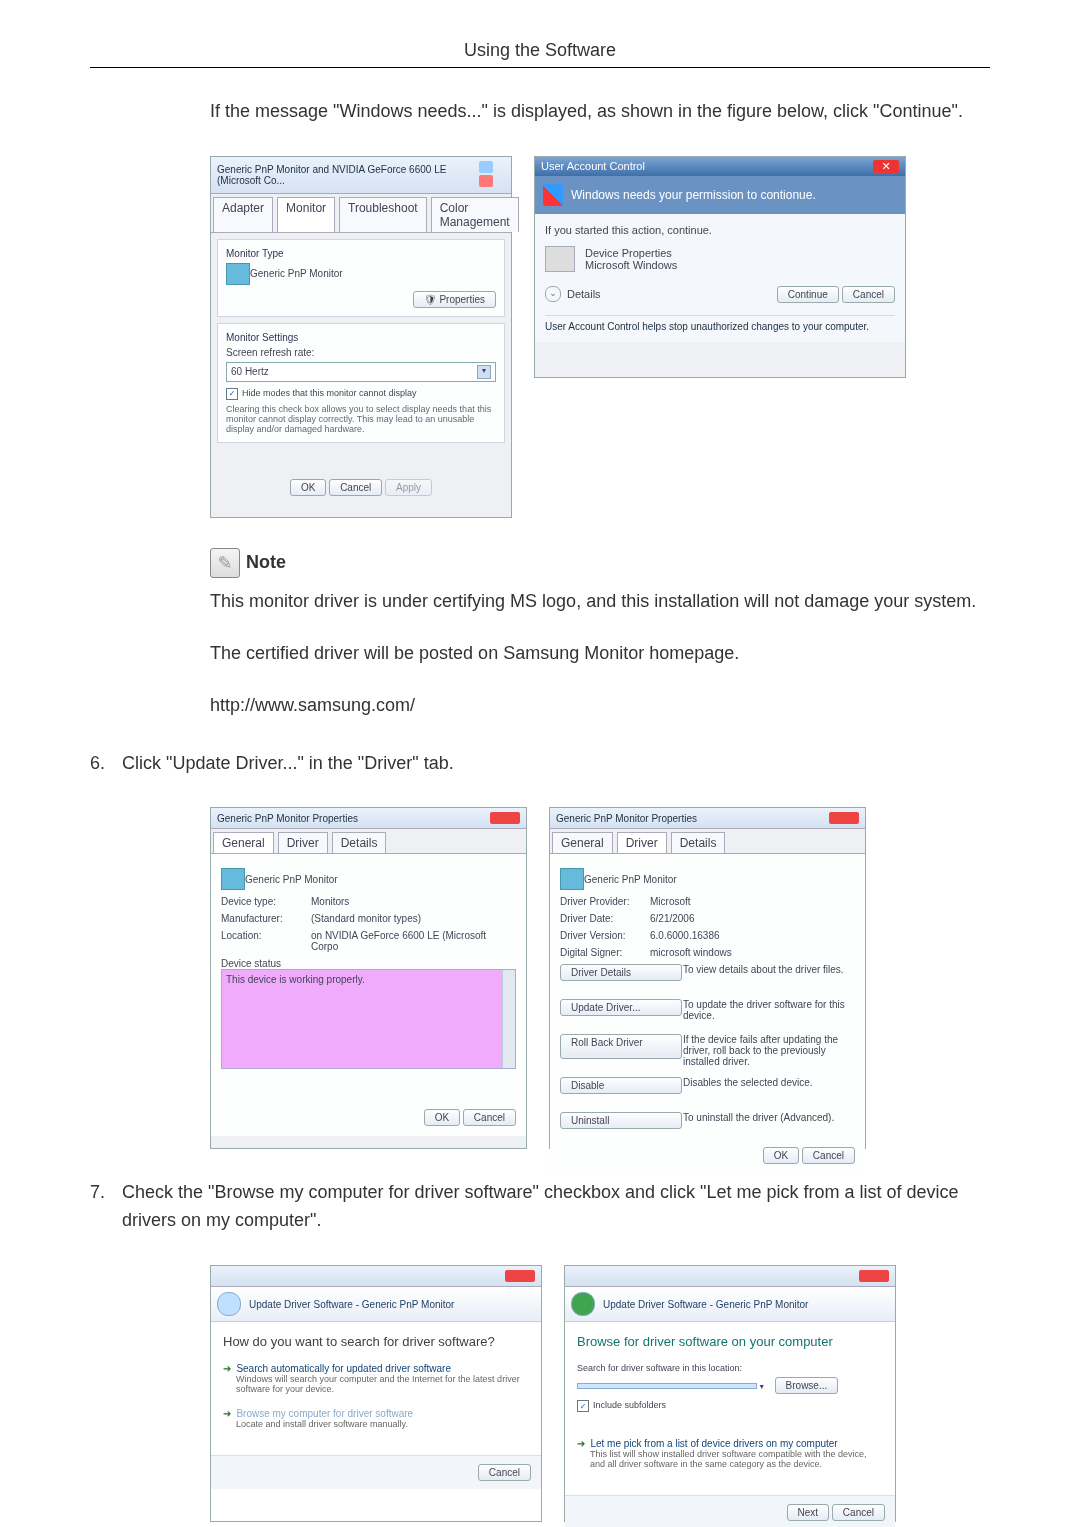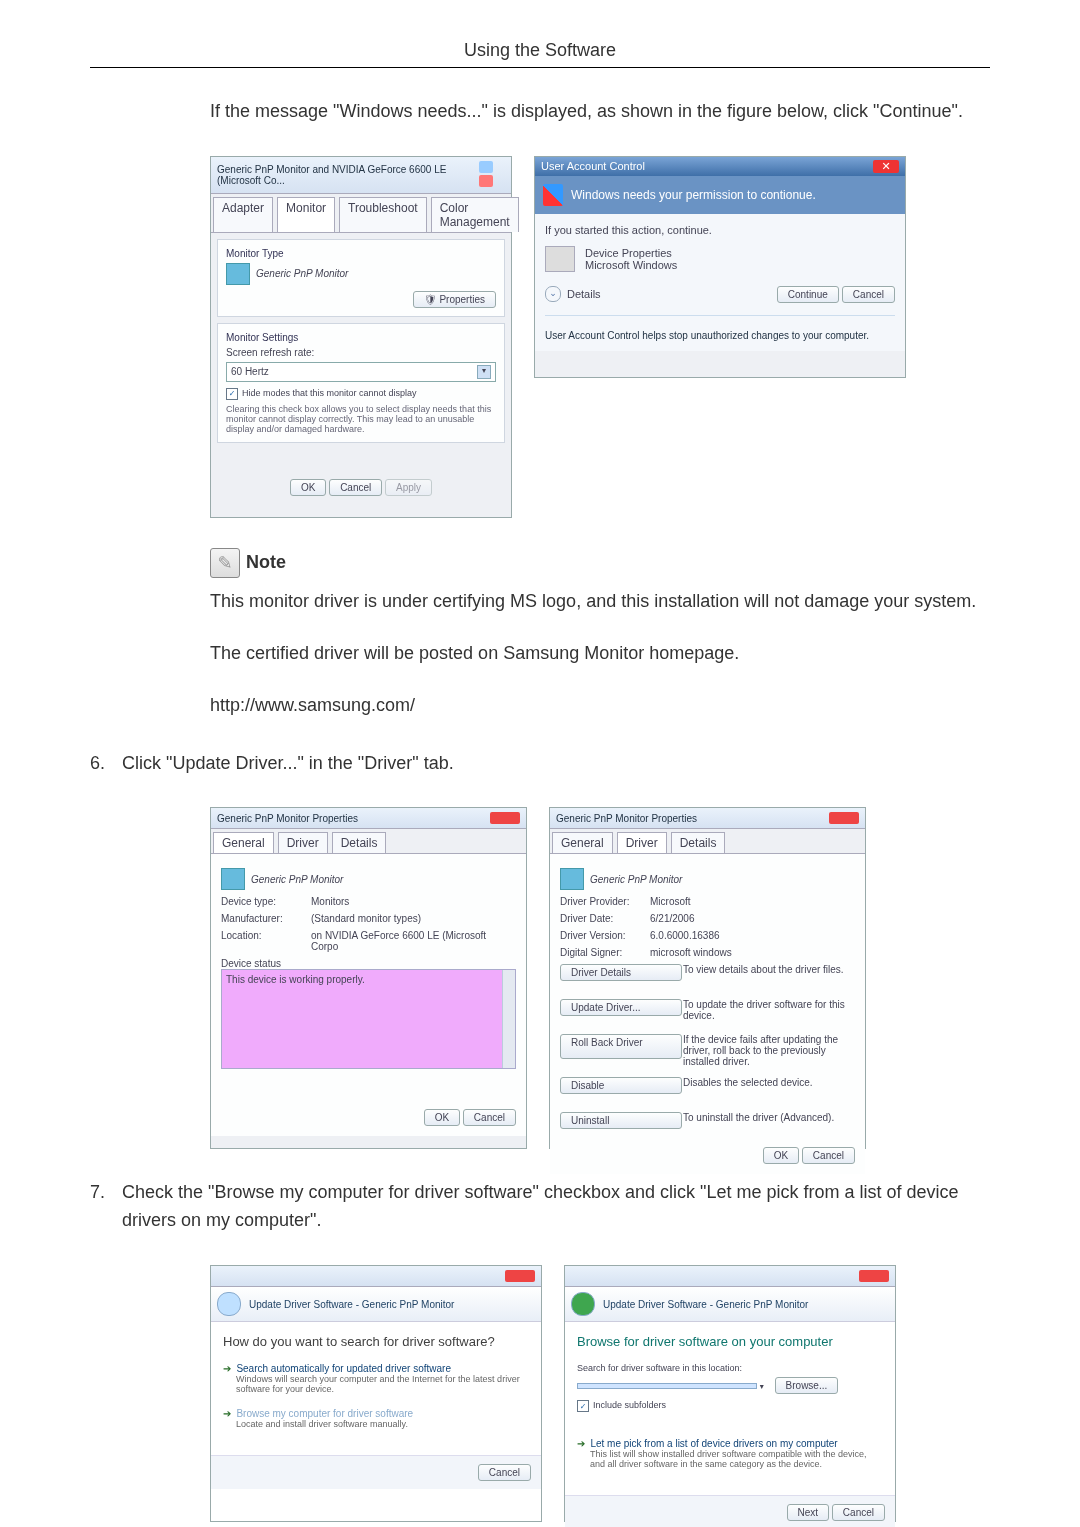--- a/index.html
+++ b/index.html
@@ -17,41 +17,41 @@
   .fig{border:1px solid #9aa;background:#eef0f4;font-size:10px;color:#445;}
   .fig1a{width:300px;height:360px;padding:0;}
   .fig .titlebar{background:linear-gradient(#eaf2fb,#d6e2f2);border-bottom:1px solid #aab;padding:4px 6px;font-size:10px;color:#234;display:flex;justify-content:space-between;align-items:center;}
   .tb-btns span{display:inline-block;width:14px;height:12px;background:#f77;margin-left:2px;border-radius:2px;}
   .tb-btns span:first-child{background:#9cf;}
   .tabs{display:flex;border-bottom:1px solid #aab;font-size:12px;}
   .tab{padding:3px 8px;border:1px solid #aab;border-bottom:none;background:#f7f9fc;margin:3px 2px 0 2px;}
   .tab.active{background:#fff;}
   .panel{background:#fdfefe;margin:6px;border:1px solid #cfd6e0;padding:8px;}
   .panel .subhdr{color:#335;font-size:10px;margin-bottom:4px;}
-  .monline{display:flex;align-items:center;gap:6px;margin:4px 0;font-style:italic;}
+  .monline{display:flex;align-items:center;gap:0;margin:4px 0;}
   .monico{width:22px;height:20px;background:#6bd;border:1px solid #49a;}
   .btn{display:inline-block;border:1px solid #9aa;background:linear-gradient(#fdfefe,#e6ecf5);padding:2px 10px;font-size:10px;border-radius:3px;}
   .select{border:1px solid #8aa;background:#fff;padding:2px 4px;font-size:10px;display:flex;justify-content:space-between;align-items:center;}
   .sel-arrow{width:12px;height:12px;background:#cfe0f5;border:1px solid #8ab;text-align:center;line-height:10px;font-size:8px;}
   .chk{display:flex;align-items:flex-start;gap:4px;font-size:9px;margin-top:6px;}
   .chk .box{width:10px;height:10px;border:1px solid #678;background:#fff;display:inline-flex;align-items:center;justify-content:center;font-size:8px;color:#26a;}
   .dlg-btn-row{text-align:center;padding:30px 0 10px 0;}
 
   .fig1b{width:370px;height:220px;}
   .uac-tb{background:linear-gradient(#7aa4d6,#3f6fa8);color:#fff;padding:3px 6px;display:flex;justify-content:space-between;align-items:center;font-size:11px;}
   .uac-tb .x{background:#e33;color:#fff;width:26px;text-align:center;border-radius:2px;}
   .uac-band{background:#6a93c4;color:#fff;padding:8px;display:flex;align-items:center;gap:8px;font-size:12px;}
   .shield{width:20px;height:22px;background:linear-gradient(45deg,#f33 50%,#39f 50%);border-radius:2px;}
   .uac-body{background:#f4f7fb;padding:10px;font-size:11px;}
   .uac-row{display:flex;align-items:center;gap:10px;margin:10px 0;}
   .uac-ico{width:28px;height:24px;background:#ddd;border:1px solid #aab;}
   .uac-det{display:flex;align-items:center;justify-content:space-between;margin-top:14px;}
   .uac-det .lbl{display:flex;align-items:center;gap:6px;}
   .uac-det .arrow{width:14px;height:14px;border:1px solid #9ab;border-radius:7px;text-align:center;line-height:12px;font-size:9px;color:#57a;}
-  .uac-foot{font-size:10px;color:#234;margin-top:12px;border-top:1px solid #cde;padding-top:14px;}
+  .uac-foot{font-size:10px;color:#234;margin-top:12px;border-top:1px solid #cde;padding-top:5px;}
 
   .fig2{width:315px;height:340px;}
   .kv{font-size:10px;display:grid;grid-template-columns:90px 1fr;row-gap:6px;margin:6px 0;}
   .txtarea{border:1px solid #aac;background:#f0abfc;height:90px;padding:4px;font-size:10px;position:relative;}
   .txtarea .sb{position:absolute;right:0;top:0;bottom:0;width:12px;background:#e4e9f1;border-left:1px solid #bcd;}
   .drv-btn{width:100px;margin-bottom:8px;}
   .drv-row{display:flex;gap:1px;margin-bottom:10px;font-size:10px;}
   .drv-row .desc{flex:1;}
 
   .fig3{width:330px;height:255px;background:#fff;}

